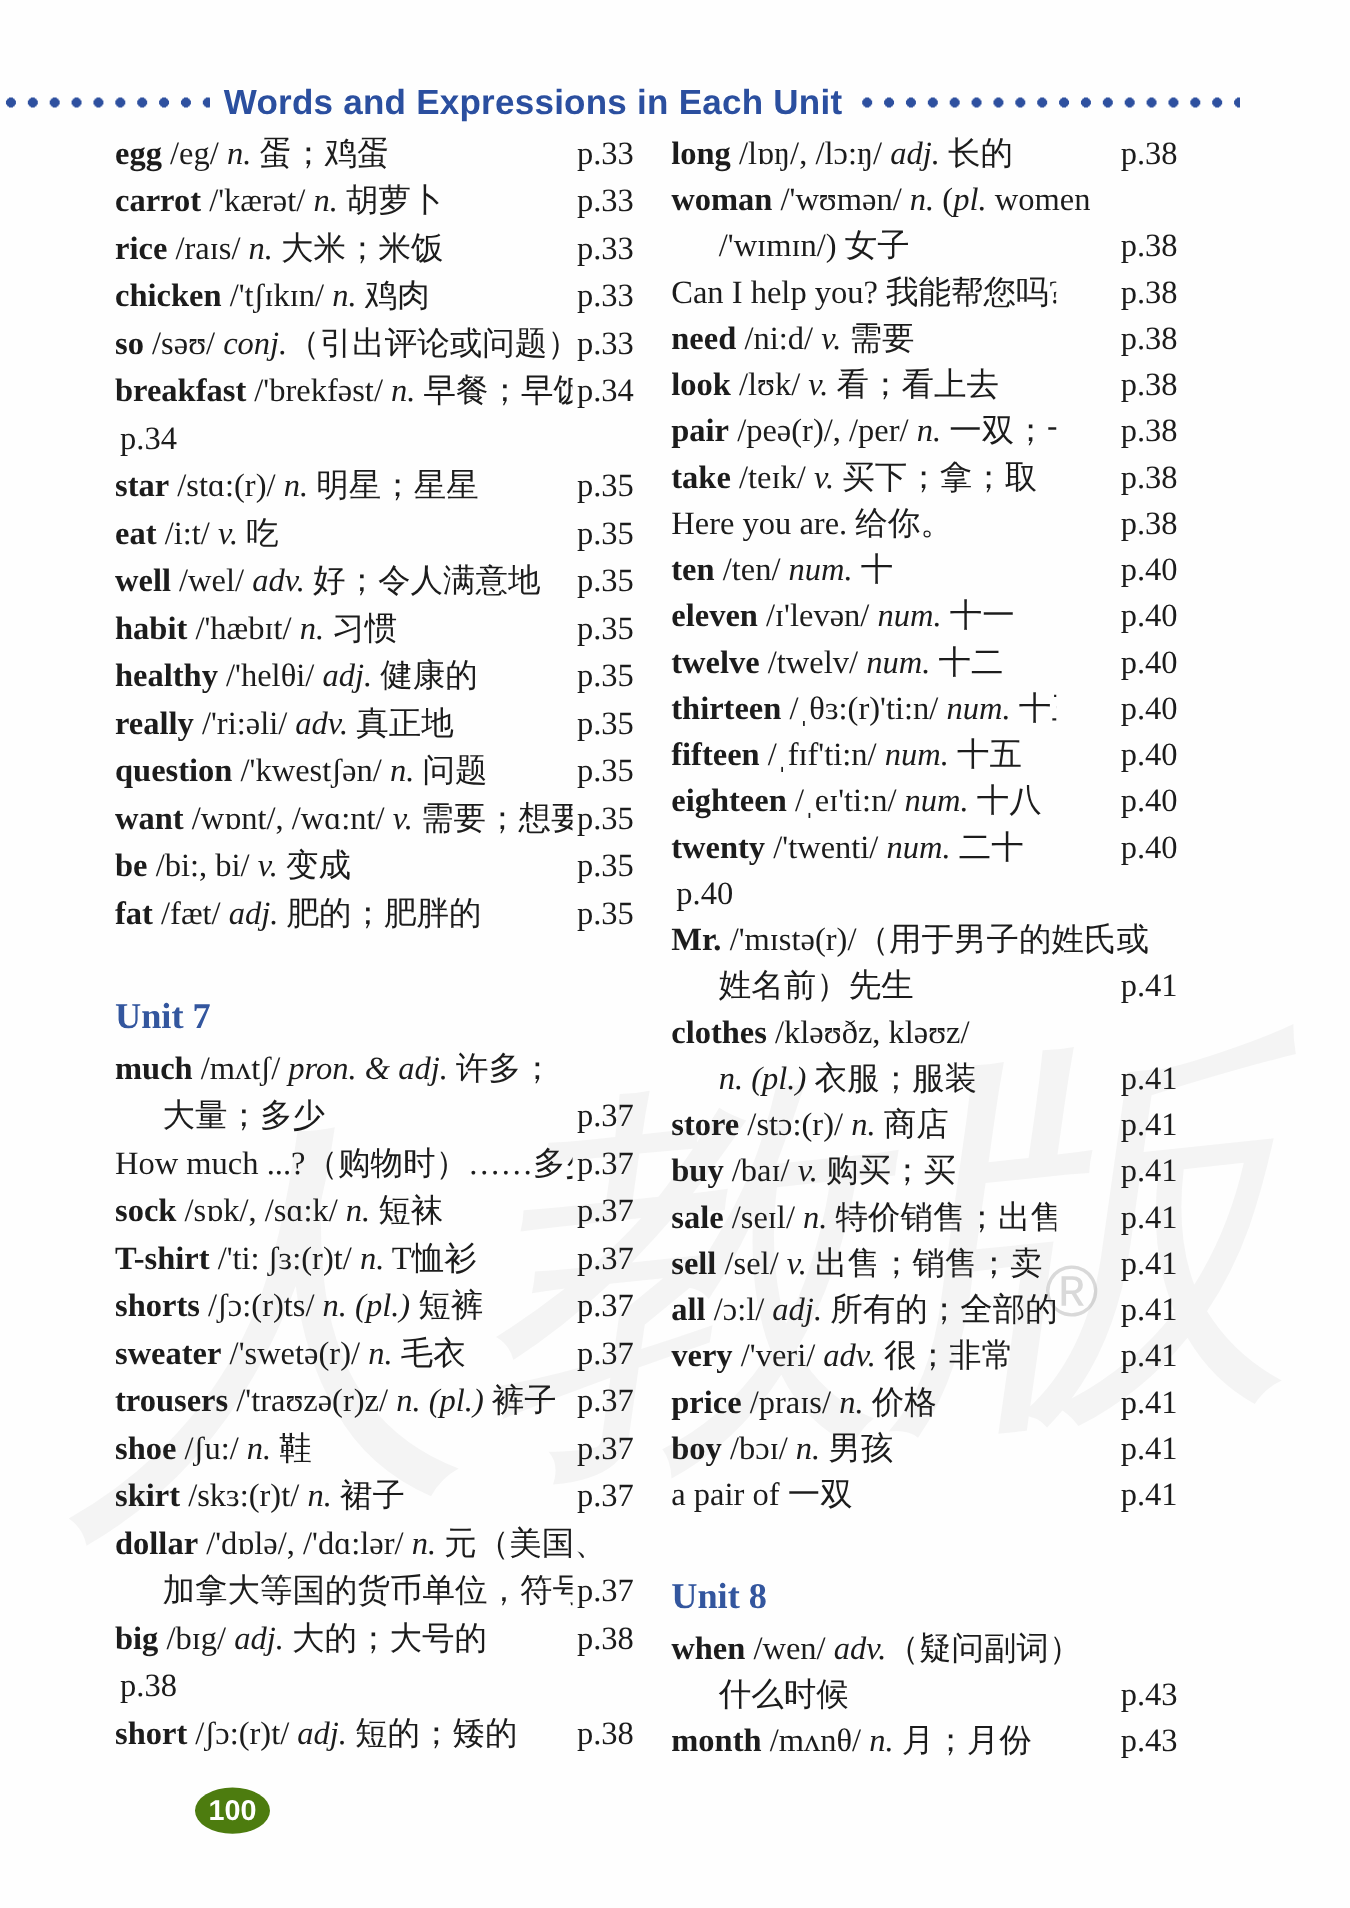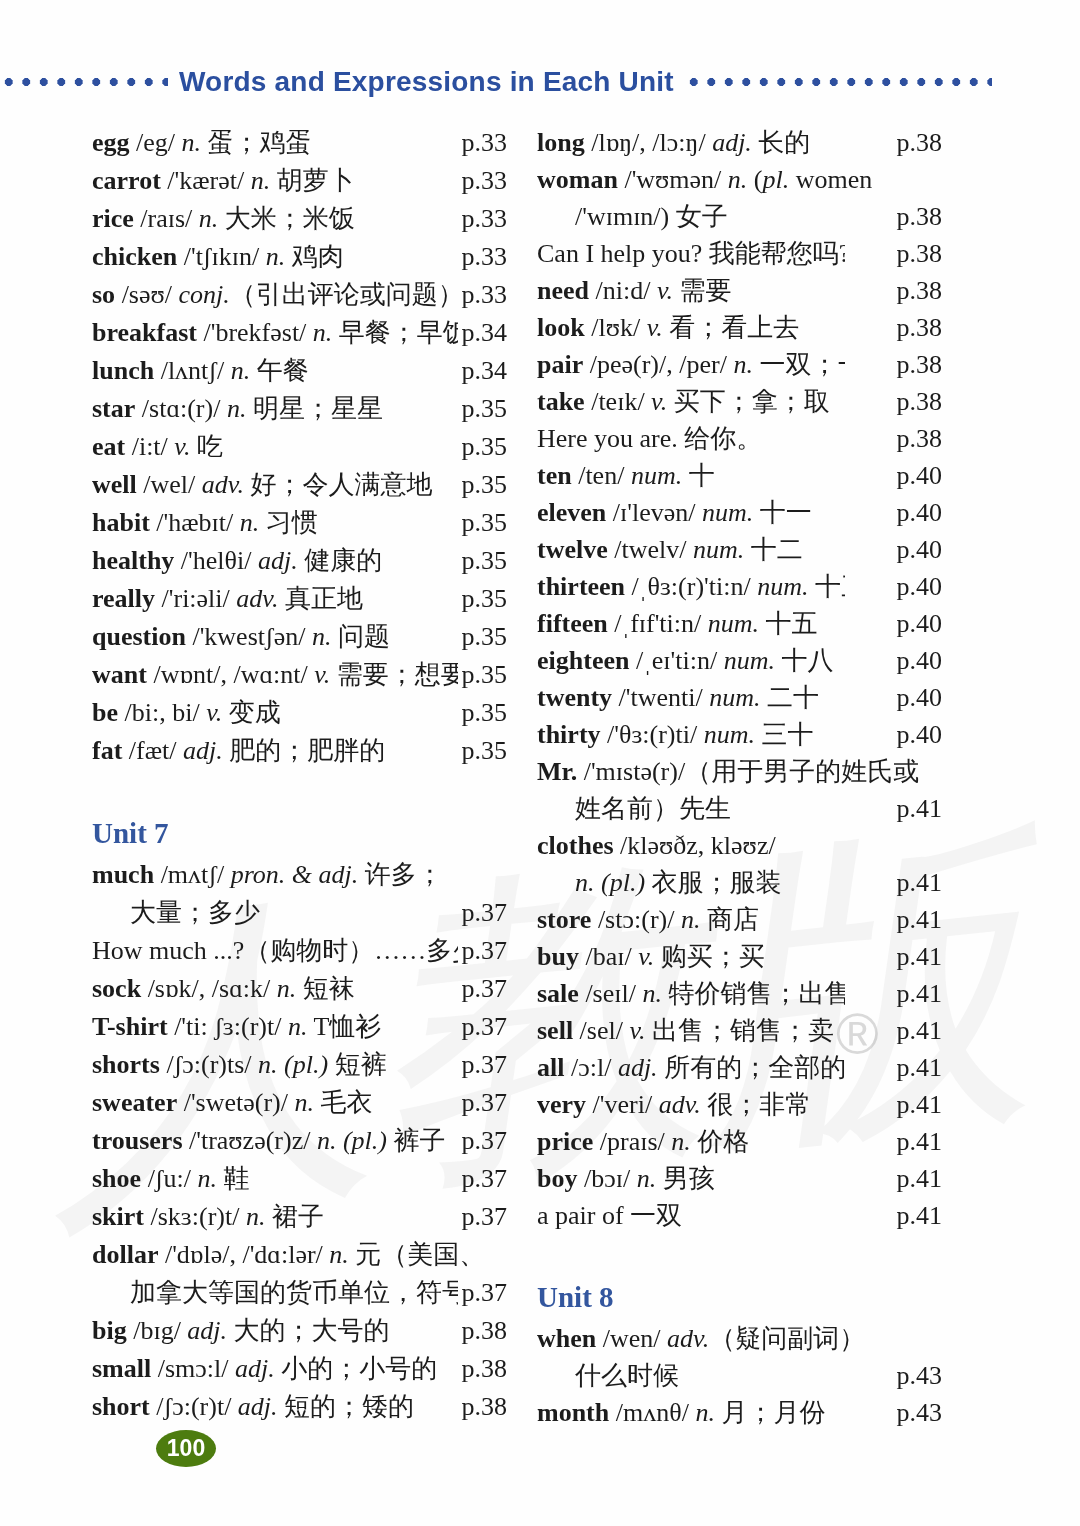--- a/index.html
+++ b/index.html
@@ -30,21 +30,21 @@
     position:absolute;left:40px;top:860px;width:1000px;
     font-size:330px;line-height:330px;color:rgba(120,120,120,0.07);
     transform:rotate(-6deg);white-space:nowrap;pointer-events:none;z-index:0;
     font-family:"Liberation Serif",serif;font-style:italic;
   }
   .reg-mark{
     position:absolute;left:836px;top:1000px;font-size:58px;color:rgba(150,150,150,0.35);
     font-family:"Liberation Sans",sans-serif;z-index:0;
   }
   
-  .col{position:absolute;top:124px;z-index:1;}
+  .col{position:absolute;top:104px;z-index:1;}
   #col-left{left:92px;width:415px;}
   #col-right{left:537px;width:405px;}
   .row{
     display:flex;justify-content:space-between;align-items:baseline;
     font-size:26px;white-space:nowrap;
   }
   #col-left .row{line-height:38px;}
   #col-right .row{line-height:37px;gap:48px;}
   .row .txt{flex:0 1 auto;overflow:hidden;}
   .row.cont .txt{padding-left:38px;}
@@ -94,21 +94,20 @@
     </div>
     <div class="row">
       <span class="txt"><span class="s-b">so</span><span class="s-r"> /səʊ/ </span><span class="s-i">conj.</span><span class="s-r">（引出评论或问题）那么</span></span>
       <span class="pg">p.33</span>
     </div>
     <div class="row">
       <span class="txt"><span class="s-b">breakfast</span><span class="s-r"> /'brekfəst/ </span><span class="s-i">n.</span><span class="s-r"> 早餐；早饭</span></span>
       <span class="pg">p.34</span>
     </div>
     <div class="row">
-      <span class="txt"><span class="s-b">lunch</span><span class="s-r"> /lʌntʃ/ </span><span class="s-i">n.</span><span class="s-r"> 午餐</span></span>
       <span class="pg">p.34</span>
     </div>
     <div class="row">
       <span class="txt"><span class="s-b">star</span><span class="s-r"> /stɑ:(r)/ </span><span class="s-i">n.</span><span class="s-r"> 明星；星星</span></span>
       <span class="pg">p.35</span>
     </div>
     <div class="row">
       <span class="txt"><span class="s-b">eat</span><span class="s-r"> /i:t/ </span><span class="s-i">v.</span><span class="s-r"> 吃</span></span>
       <span class="pg">p.35</span>
     </div>
@@ -189,21 +188,20 @@
     </div>
     <div class="row cont">
       <span class="txt"><span class="s-r">加拿大等国的货币单位，符号为$）</span></span>
       <span class="pg">p.37</span>
     </div>
     <div class="row">
       <span class="txt"><span class="s-b">big</span><span class="s-r"> /bɪg/ </span><span class="s-i">adj.</span><span class="s-r"> 大的；大号的</span></span>
       <span class="pg">p.38</span>
     </div>
     <div class="row">
-      <span class="txt"><span class="s-b">small</span><span class="s-r"> /smɔ:l/ </span><span class="s-i">adj.</span><span class="s-r"> 小的；小号的</span></span>
       <span class="pg">p.38</span>
     </div>
     <div class="row">
       <span class="txt"><span class="s-b">short</span><span class="s-r"> /ʃɔ:(r)t/ </span><span class="s-i">adj.</span><span class="s-r"> 短的；矮的</span></span>
       <span class="pg">p.38</span>
     </div>
   </div>
 <div class="col" id="col-right">
     <div class="row">
       <span class="txt"><span class="s-b">long</span><span class="s-r"> /lɒŋ/, /lɔ:ŋ/ </span><span class="s-i">adj.</span><span class="s-r"> 长的</span></span>
@@ -262,21 +260,20 @@
     </div>
     <div class="row">
       <span class="txt"><span class="s-b">eighteen</span><span class="s-r"> /ˌeɪ'ti:n/ </span><span class="s-i">num.</span><span class="s-r"> 十八</span></span>
       <span class="pg">p.40</span>
     </div>
     <div class="row">
       <span class="txt"><span class="s-b">twenty</span><span class="s-r"> /'twenti/ </span><span class="s-i">num.</span><span class="s-r"> 二十</span></span>
       <span class="pg">p.40</span>
     </div>
     <div class="row">
-      <span class="txt"><span class="s-b">thirty</span><span class="s-r"> /'θɜ:(r)ti/ </span><span class="s-i">num.</span><span class="s-r"> 三十</span></span>
       <span class="pg">p.40</span>
     </div>
     <div class="row">
       <span class="txt"><span class="s-b">Mr.</span><span class="s-r"> /'mɪstə(r)/（用于男子的姓氏或</span></span>
     </div>
     <div class="row cont">
       <span class="txt"><span class="s-r">姓名前）先生</span></span>
       <span class="pg">p.41</span>
     </div>
     <div class="row">

